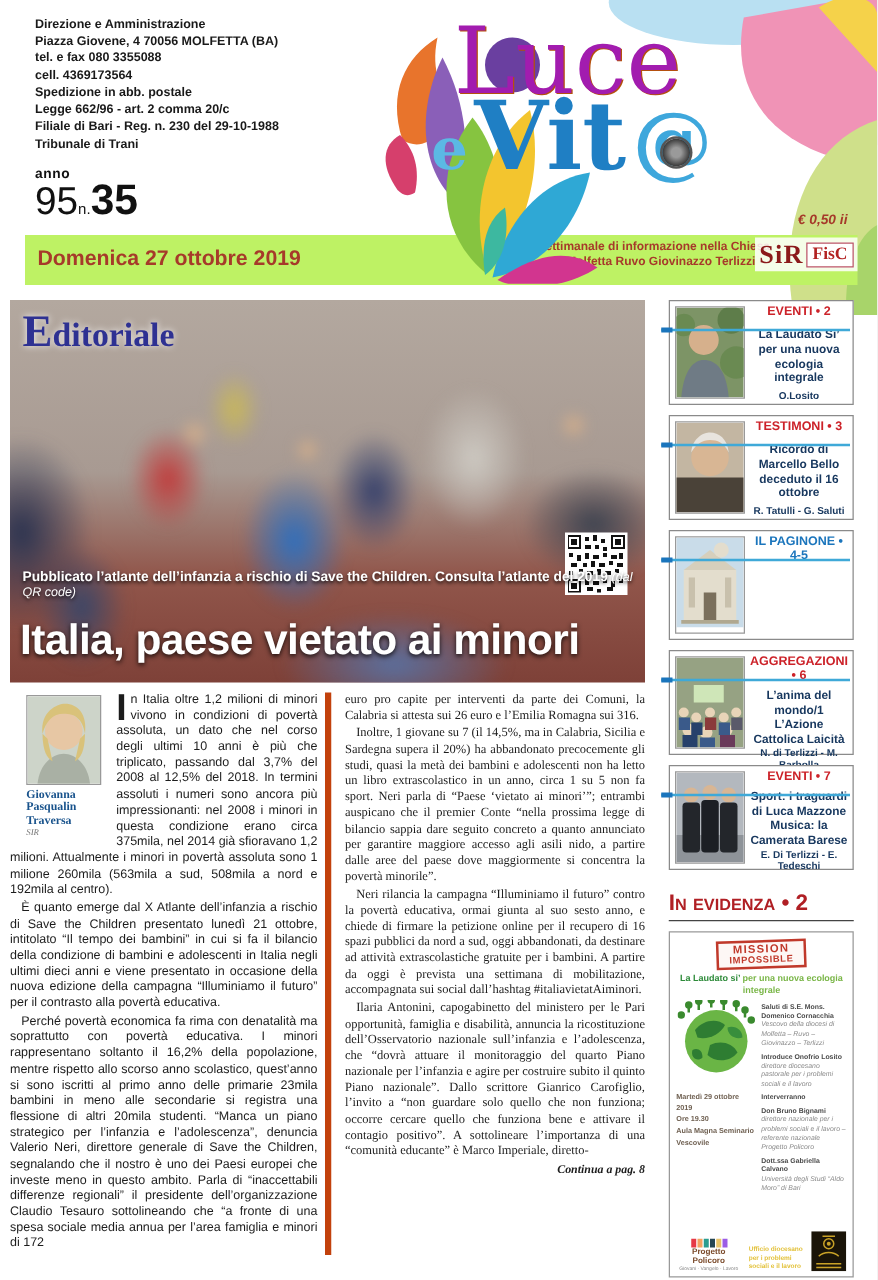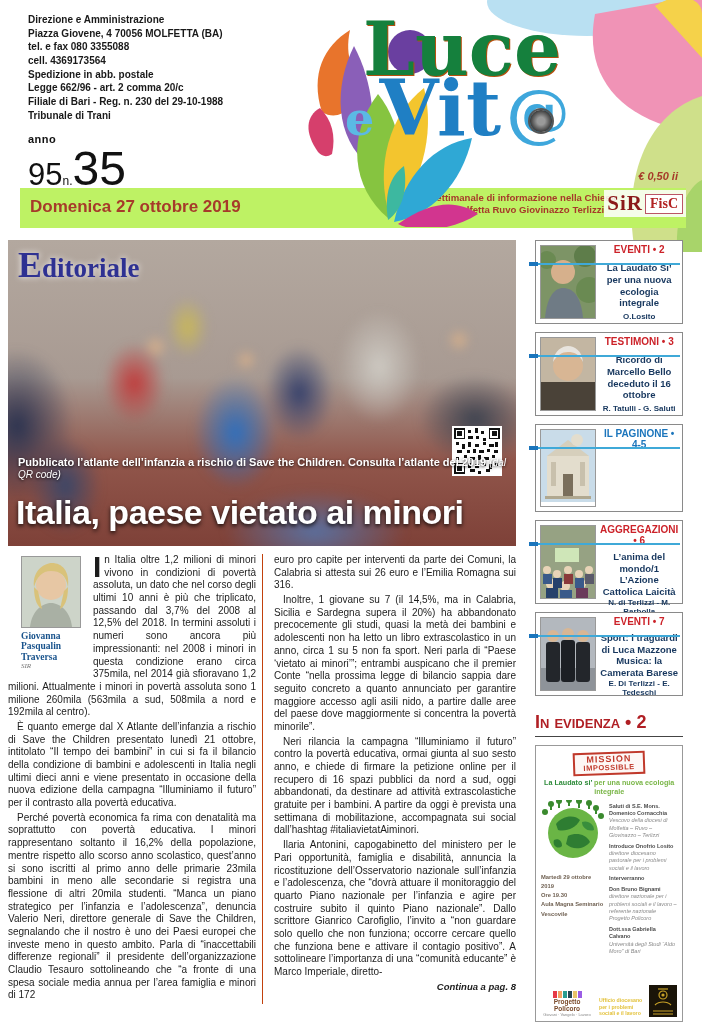--- a/index.html
+++ b/index.html
@@ -8,35 +8,35 @@
         font-family:"Liberation Sans",sans-serif;color:#1c1c1c;}
   
   .masthead{position:absolute;top:0;left:0;width:702px;height:232px;}
   .admin{position:absolute;left:28px;top:13px;font-size:10px;font-weight:bold;line-height:1.37;color:#191919;}
   .links{position:absolute;left:28px;top:99px;font-size:10px;font-weight:bold;line-height:1.18;color:#cc0000;}
   .links div{cursor:pointer;}
   .issue{position:absolute;left:28px;top:133px;color:#111;}
   .issue .anno{font-size:11px;font-weight:bold;letter-spacing:.5px;display:block;margin-bottom:-4px;}
   .issue .n1{font-size:31px;font-weight:400;}
   .issue .nsep{font-size:12px;font-weight:400;}
-  .issue .n2{font-size:48px;font-weight:400;}
+  .issue .n2{font-size:34px;font-weight:700;}
   .band{position:absolute;left:20px;top:188px;width:666px;height:40px;background:#bef264;z-index:1;}
   .band-date{position:absolute;left:10px;top:9px;font-size:17px;font-weight:bold;color:#a63a2a;}
   .tagline{position:absolute;left:408px;top:192px;width:230px;text-align:center;font-size:9.6px;
            font-weight:bold;color:#a63a2a;line-height:1.3;z-index:2;}
   .price{position:absolute;right:24px;top:170px;font-size:11px;font-weight:bold;font-style:italic;color:#a63a2a;z-index:5;}
   .agency{position:absolute;right:16px;top:190px;z-index:5;display:flex;align-items:center;gap:2px;
           background:rgba(255,255,255,.85);padding:1px 3px;}
   .sir{font-family:"Liberation Serif",serif;font-size:21px;font-weight:bold;color:#8b1a1a;letter-spacing:1px;}
   .fisc{font-family:"Liberation Serif",serif;font-size:14px;font-weight:bold;color:#b22222;
         border:1px solid #b56;padding:1px 4px;background:#fff;}
   .corner-petals{position:absolute;right:0;top:0;z-index:0;}
   .logo-figure{position:absolute;left:292px;top:12px;z-index:3;}
   .logo-text{position:absolute;left:345px;top:16px;z-index:4;font-family:"DejaVu Serif",serif;line-height:.9;}
-  .logo-luce{font-size:74px;font-weight:bold;color:#15803d;text-shadow:1px 1px 0 #b5500e;display:block;margin-left:18px;}
+  .logo-luce{font-size:74px;font-weight:normal;color:#a21caf;text-shadow:1px 1px 0 #b5500e;display:block;margin-left:18px;}
   .logo-row2{display:block;margin-top:-8px;white-space:nowrap;}
   .logo-e{font-size:46px;font-weight:bold;color:#5bb9e4;}
   .logo-vit{font-size:76px;font-weight:bold;color:#1f7fc4;}
   .logo-at{font-size:64px;font-weight:bold;color:#3ea7dc;position:relative;display:inline-block;}
   .medallion{position:absolute;left:24px;top:26px;width:22px;height:22px;border-radius:50%;
              background:radial-gradient(circle,#9a9a9a 0 25%,#3a3a3a 70%);box-shadow:0 0 0 2px #555;}
   
   .main{position:absolute;top:240px;left:8px;width:668px;display:flex;gap:19px;}
   .art-zone{width:508px;}
   
@@ -64,21 +64,21 @@
   .kicker{position:absolute;left:10px;bottom:66px;right:10px;color:#fff;font-size:11px;font-weight:bold;
           text-shadow:0 1px 3px rgba(0,0,0,.85);z-index:3;}
   .kicker .note{font-style:italic;font-weight:normal;font-size:10px;}
   .headline{position:absolute;left:8px;bottom:14px;right:8px;color:#fff;font-size:34px;font-weight:bold;
             letter-spacing:-.5px;text-shadow:0 2px 4px rgba(0,0,0,.85);z-index:3;white-space:nowrap;}
   
   .article-cols{display:flex;margin-top:8px;}
   .col{width:248px;font-size:10px;line-height:1.27;text-align:justify;color:#1c1c1c;}
   .col p{margin:0 0 2px 0;}
   .col p.ind{text-indent:9px;}
-  .col2{border-left:1px solid #c2410c;padding-left:11px;margin-left:6px;width:242px;}
+  .col2{border-left:5px solid #c2410c;padding-left:11px;margin-left:6px;width:242px;font-family:Liberation Serif, serif;}
   .author-card{float:left;width:64px;margin:2px 8px 2px 13px;font-family:Liberation Serif, serif;}
   .avatar{width:58px;height:70px;border:1px solid #999;display:block;}
   .author-name{font-size:9.5px;font-weight:bold;color:#19538c;line-height:1.1;margin-top:3px;}
   .author-org{font-size:7px;font-style:italic;color:#777;}
   .dropcap{float:left;font-size:30px;line-height:25px;font-weight:bold;padding-right:3px;}
   .continua{text-align:right;font-size:9.5px;font-weight:bold;font-style:italic;margin-top:2px;}
   
   .sidebar{width:158px;display:flex;flex-direction:column;}
   .sb-box{position:relative;border:1px solid #8a8a8a;background:#fff;height:82px;margin-bottom:8px;
           display:flex;align-items:stretch;cursor:pointer;}

